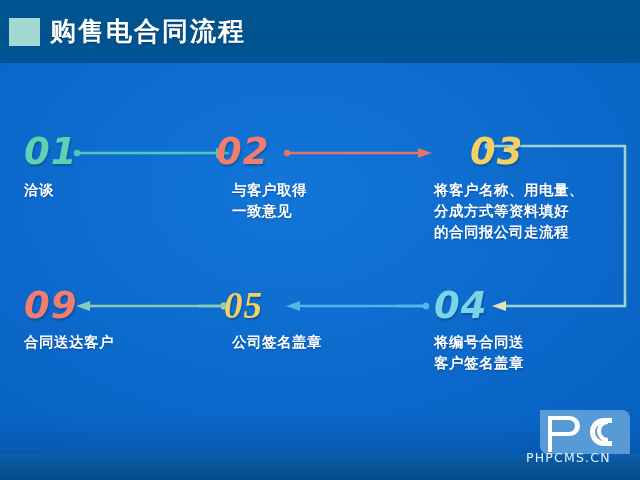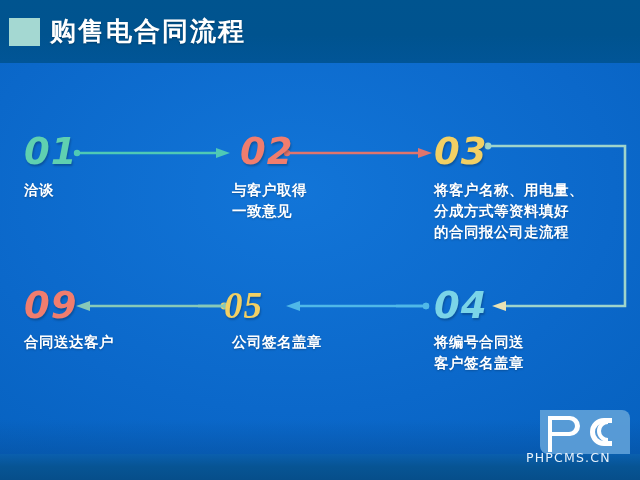--- a/index.html
+++ b/index.html
@@ -85,21 +85,21 @@
     color: #ffffff;
     line-height: 21px;
     white-space: pre-line;
     letter-spacing: 0.5px;
     text-shadow: 0 1px 2px rgba(0,0,0,0.25);
   }
 
   
   #num-01 { left: 24px;  top: 132px; }
   #lbl-01 { left: 24px;  top: 180px; }
-  #num-02 { left: 240px; top: 132px; }
+  #num-02 { left: 216px; top: 132px; }
   #lbl-02 { left: 232px; top: 180px; }
   #num-03 { left: 434px; top: 132px; }
   #lbl-03 { left: 434px; top: 180px; }
 
   
   #num-06 { left: 24px;  top: 286px; }
   #lbl-06 { left: 24px;  top: 332px; }
   #num-05 { left: 224px; top: 286px; font-family: Liberation Serif, serif; }
   #lbl-05 { left: 232px; top: 332px; text-align: right; }
   #num-04 { left: 434px; top: 286px; }
@@ -183,21 +183,21 @@
     <circle cx="28" cy="10" r="3.2" fill="#88c9b8"></circle>
   </svg>
 
   <div class="step-num" id="num-01" style="color:#5fd0b0;">01</div>
   <div class="step-label" id="lbl-01">洽谈</div>
 
   <div class="step-num" id="num-02" style="color:#f07d6e;">02</div>
   <div class="step-label" id="lbl-02">与客户取得
 一致意见</div>
 
-  <div class="step-num" id="num-03" style="color:#f2d064;">03</div>
+  <div class="step-num" id="num-03" style="color:#f2d064;margin-left:36px;">03</div>
   <div class="step-label" id="lbl-03">将客户名称、用电量、
 分成方式等资料填好
 的合同报公司走流程</div>
 
   <div class="step-num" id="num-04" style="color:#7ad4e8;">04</div>
   <div class="step-label" id="lbl-04">将编号合同送
 客户签名盖章</div>
 
   <div class="step-num" id="num-05" style="color:#f2d064;">05</div>
   <div class="step-label" id="lbl-05">公司签名盖章</div>

